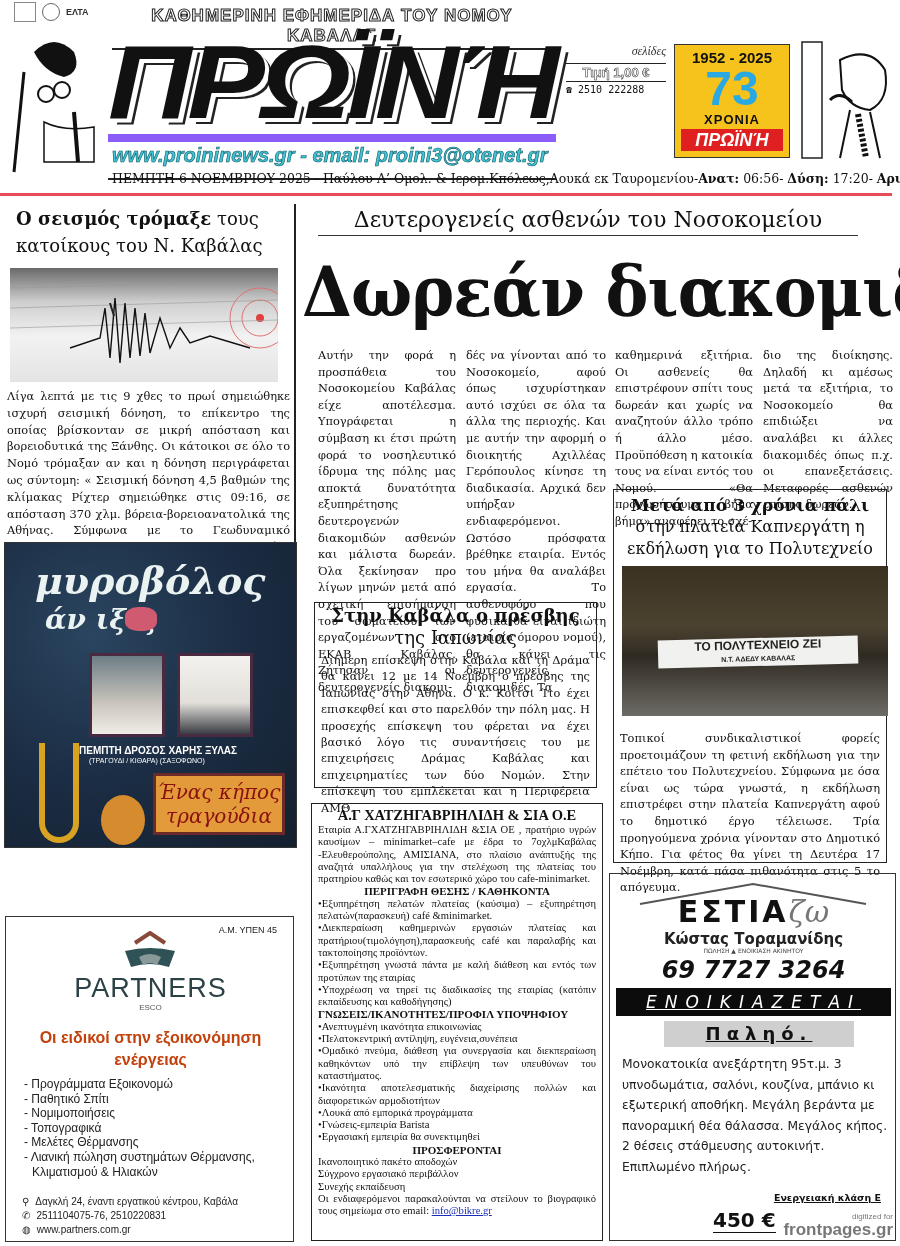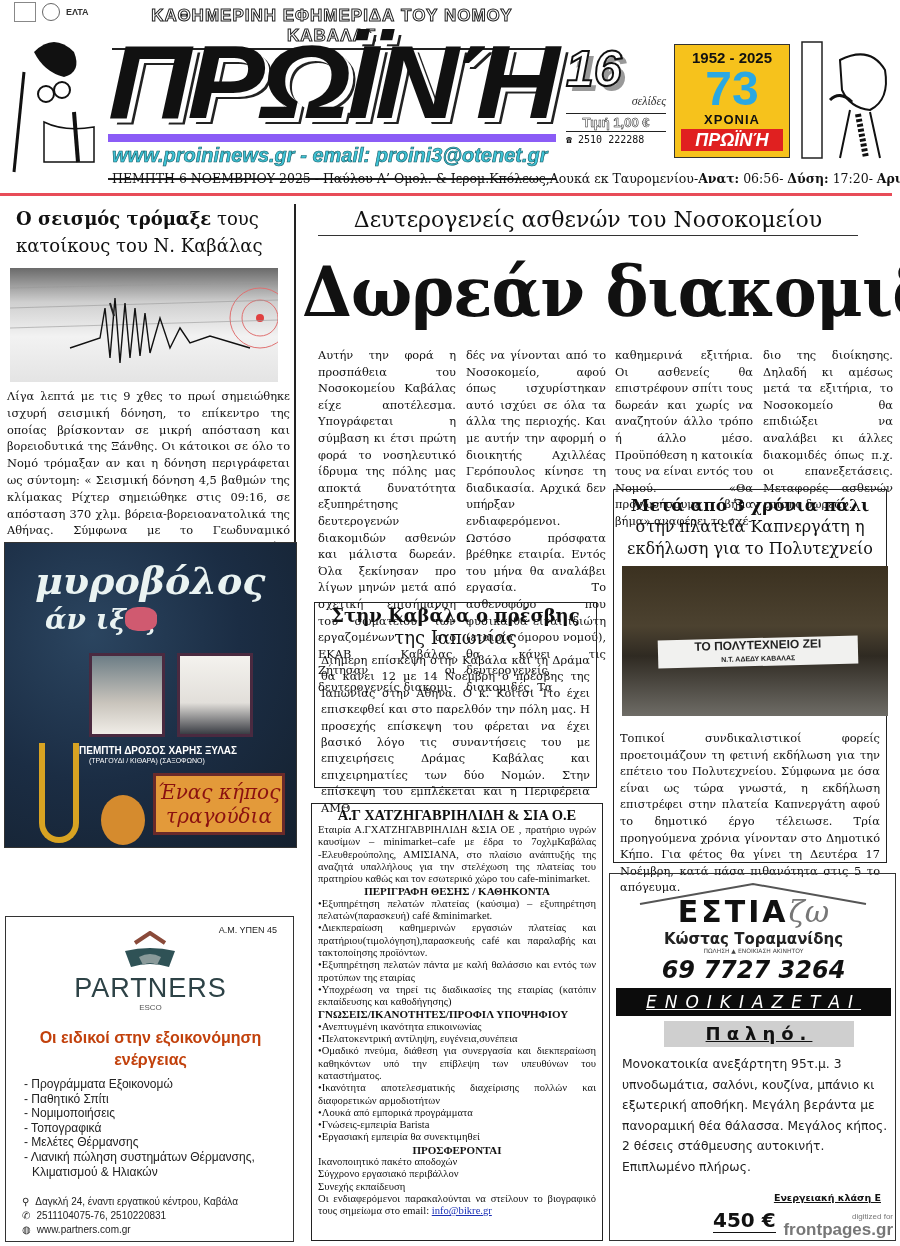--- a/index.html
+++ b/index.html
@@ -139,21 +139,20 @@
   <path d="M20 40 L10 140" stroke="#111" stroke-width="3"></path>
   <path d="M40 90 Q60 100 90 95 L90 130 L40 130Z" fill="none" stroke="#111" stroke-width="1.5"></path>
   <path d="M70 80 L74 130" stroke="#111" stroke-width="4"></path>
 </svg>
 
 <div class="abs tagline">ΚΑΘΗΜΕΡΙΝΗ ΕΦΗΜΕΡΙΔΑ ΤΟΥ ΝΟΜΟΥ ΚΑΒΑΛΑΣ</div>
 <div class="abs brand">ΠΡΩΪΝΉ</div>
 <div class="abs site-bar">www.proininews.gr - email: proini3@otenet.gr</div>
 
 <div class="abs pages-block">
-  <div class="pages-num">16</div>
   <div class="pages-lbl">σελίδες</div>
   <div class="price">Τιμή 1,00 €</div>
   <div class="phone">☎ 2510 222288</div>
 </div>
 
 <div class="abs anniv">
   <div class="anniv-years">1952 - 2025</div>
   <div class="anniv-num">73</div>
   <div class="anniv-lbl">ΧΡΟΝΙΑ</div>
   <div class="anniv-brand">ΠΡΩΪΝΉ</div>
@@ -261,21 +260,21 @@
       </div>
   </div>
 </div>
 
 <div class="abs box job">
   <div class="job-title">Α.Γ ΧΑΤΖΗΓΑΒΡΙΗΛΙΔΗ &amp; ΣΙΑ Ο.Ε</div>
   <p>Εταιρία Α.ΓΧΑΤΖΗΓΑΒΡΙΗΛΙΔΗ &amp;ΣΙΑ ΟΕ , πρατήριο υγρών καυσίμων – minimarket–cafe με έδρα το 7οχλμΚαβάλας -Ελευθερούπολης, ΑΜΙΣΙΑΝΑ, στο πλαίσιο ανάπτυξής της αναζητά υπαλλήλους για την στελέχωση της πλατείας του πρατηρίου καθώς και τον εσωτερικό χώρο του cafe-minimarket.</p>
   <div class="sec">ΠΕΡΙΓΡΑΦΗ ΘΕΣΗΣ / ΚΑΘΗΚΟΝΤΑ</div>
   <p>•Εξυπηρέτηση πελατών πλατείας (καύσιμα) – εξυπηρέτηση πελατών(παρασκευή) café &amp;minimarket.</p>
   <p>•Διεκπεραίωση καθημερινών εργασιών πλατείας και πρατήριου(τιμολόγηση),παρασκευής café και παραλαβής και τακτοποίησης προϊόντων.</p>
-  <p>•Εξυπηρέτηση πελατών πάντα με καλή θαλάσσιο και εντός των προτύπων της εταιρίας</p>
+  <p>•Εξυπηρέτηση γνωστά πάντα με καλή διάθεση και εντός των προτύπων της εταιρίας</p>
   <p>•Υποχρέωση να τηρεί τις διαδικασίες της εταιρίας (κατόπιν εκπαίδευσης και καθοδήγησης)</p>
   <div class="sec2">ΓΝΩΣΕΙΣ/ΙΚΑΝΟΤΗΤΕΣ/ΠΡΟΦΙΛ ΥΠΟΨΗΦΙΟΥ</div>
   <p>•Ανεπτυγμένη ικανότητα επικοινωνίας</p>
   <p>•Πελατοκεντρική αντίληψη, ευγένεια,συνέπεια</p>
   <p>•Ομαδικό πνεύμα, διάθεση για συνεργασία και διεκπεραίωση καθηκόντων υπό την επίβλεψη των υπευθύνων του καταστήματος.</p>
   <p>•Ικανότητα αποτελεσματικής διαχείρισης πολλών και διαφορετικών αρμοδιοτήτων</p>
   <p>•Λουκά από εμπορικά προγράμματα</p>
   <p>•Γνώσεις-εμπειρία Barista</p>
   <p>•Εργασιακή εμπειρία θα συνεκτιμηθεί</p>
   <div class="sec">ΠΡΟΣΦΕΡΟΝΤΑΙ</div>

